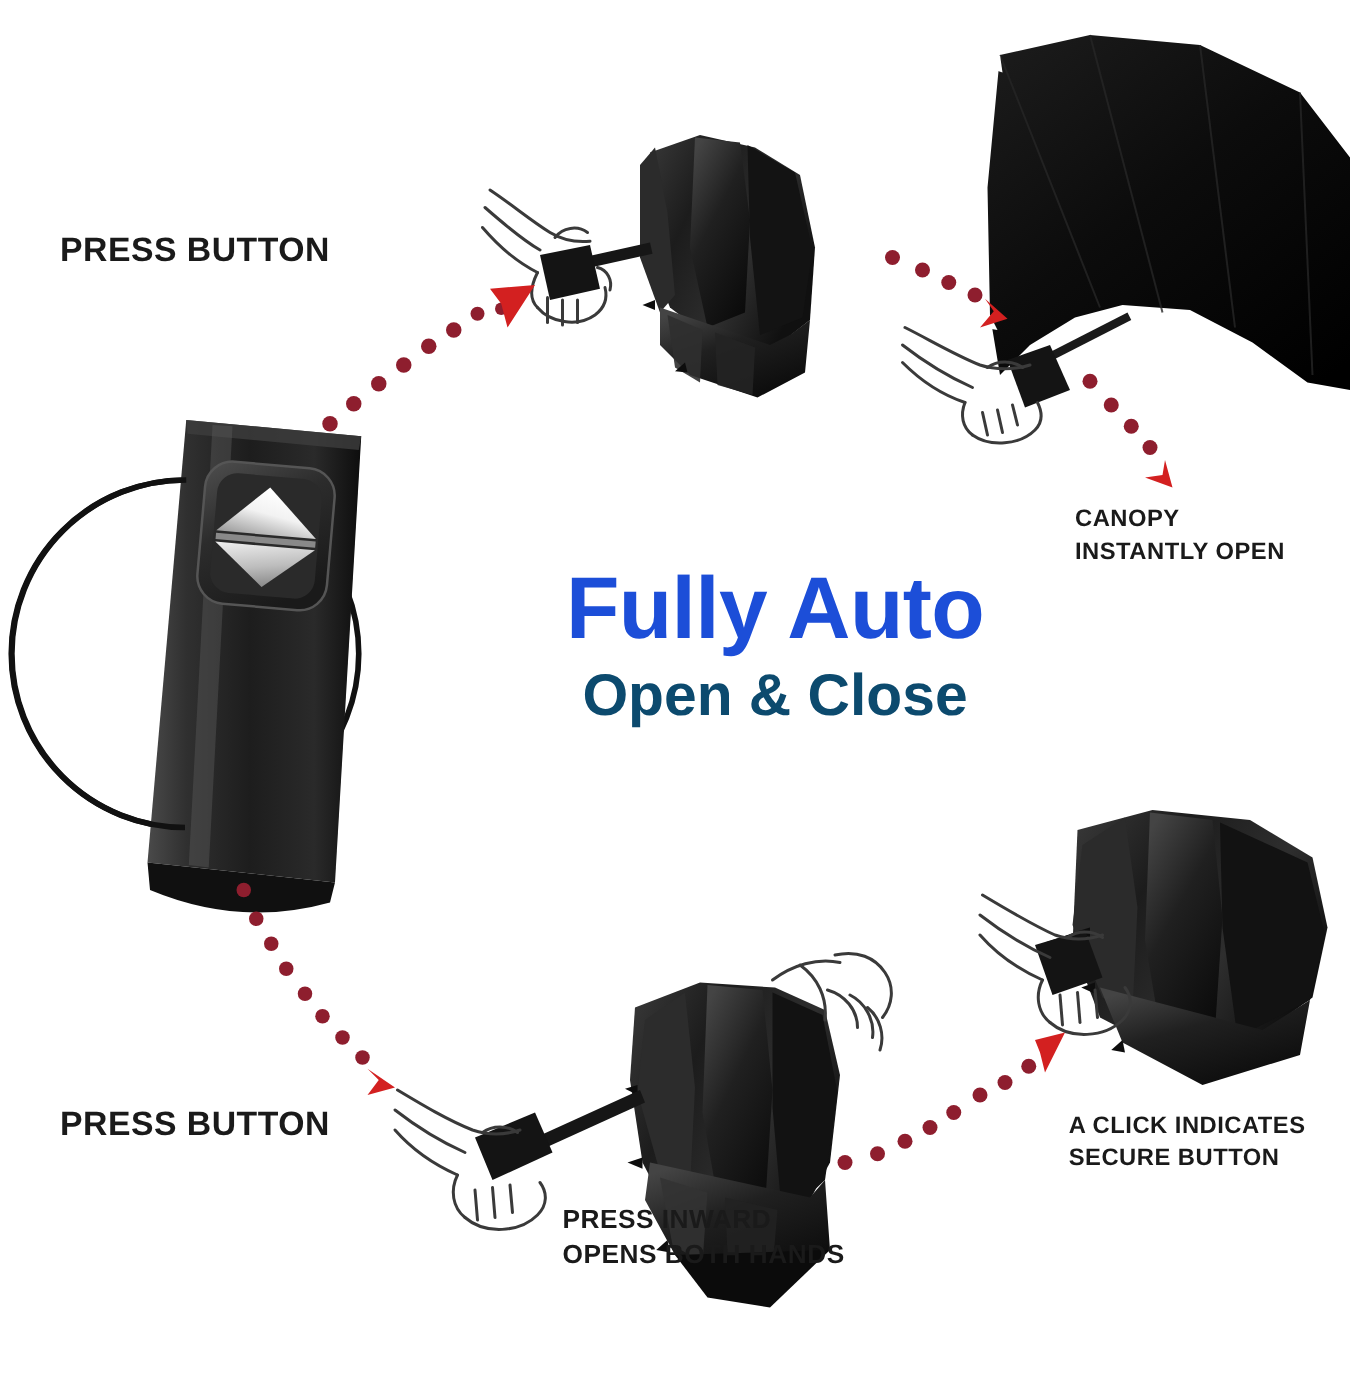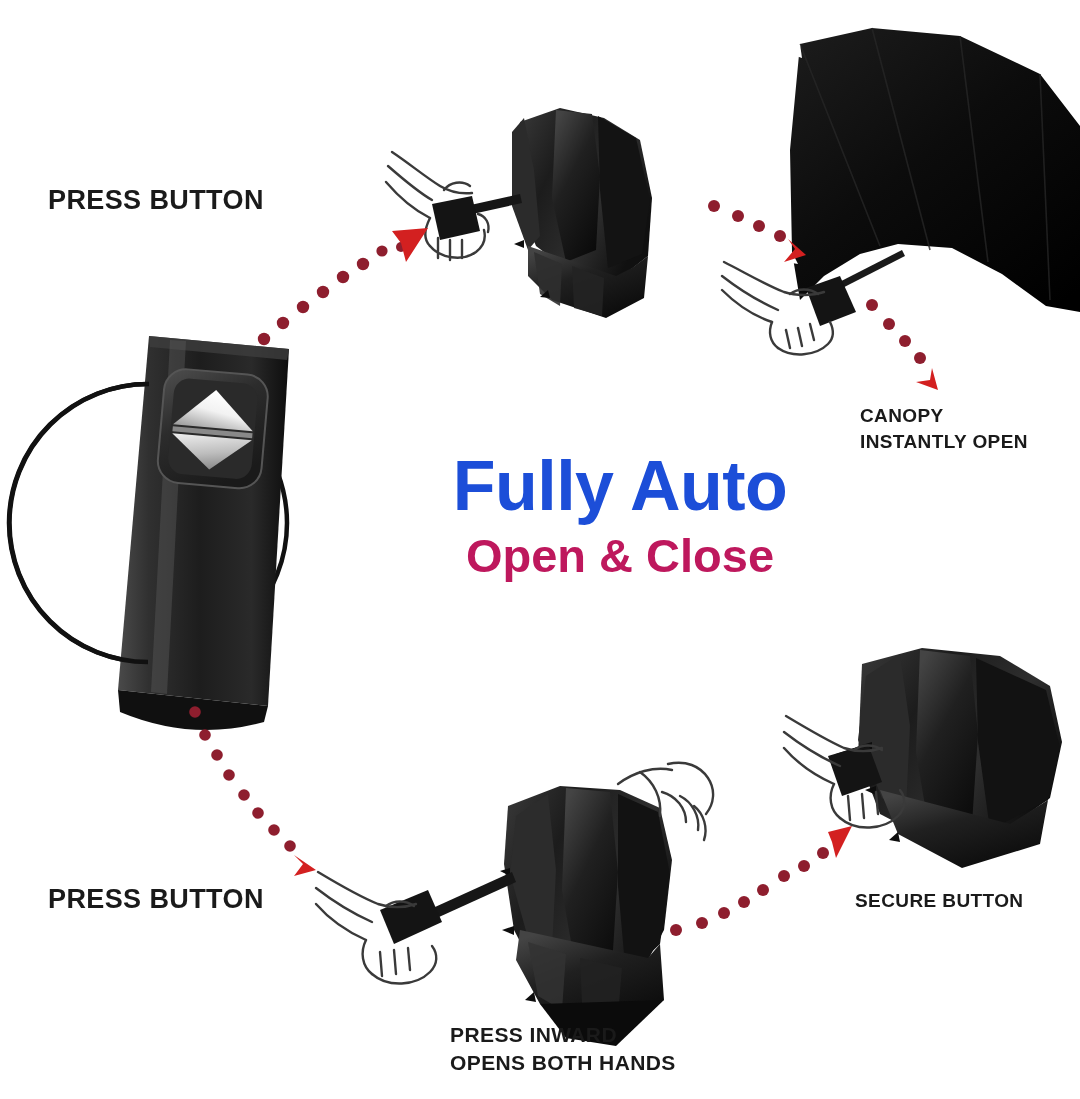--- a/index.html
+++ b/index.html
@@ -37,21 +37,21 @@
     letter-spacing: -0.5px;
     color: #1C4ED8;
     white-space: nowrap;
   }
   .headline-sub {
     font-family: "Liberation Sans", sans-serif;
     font-weight: bold;
     font-size: 47px;
     line-height: 1.0;
     margin-top: 12px;
-    color: #be185d;
+    color: #0c4a6e;
     white-space: nowrap;
   }
 
   
   .caption {
     position: absolute;
     color: #1a1a1a;
     font-family: "Liberation Sans", sans-serif;
     font-weight: 400;
     letter-spacing: 0.4px;
@@ -361,22 +361,23 @@
 
   <div class="caption cap-sm ta-c" style="left:860px; top:403px; width:200px;">
     <span class="cl">CANOPY</span>
     <span class="cl">INSTANTLY OPEN</span>
   </div>
 
   <div class="caption cap-lg ta-c" style="left:48px; top:882px; width:240px;">
     <span class="cl">PRESS BUTTON</span>
   </div>
 
-  <div class="caption cap-md ta-c" style="left:450px; top:1021px; width:250px;">
+  <div class="caption cap-md ta-c" style="left:450px; top:962px; width:250px;">
     <span class="cl">PRESS INWARD</span>
     <span class="cl">OPENS BOTH HANDS</span>
   </div>
 
   <div class="caption cap-sm ta-c" style="left:855px; top:888px; width:210px;">
+    <span class="cl">A CLICK INDICATES</span>
     <span class="cl">SECURE BUTTON</span>
   </div>
 
 </div>
 
 </body></html>

